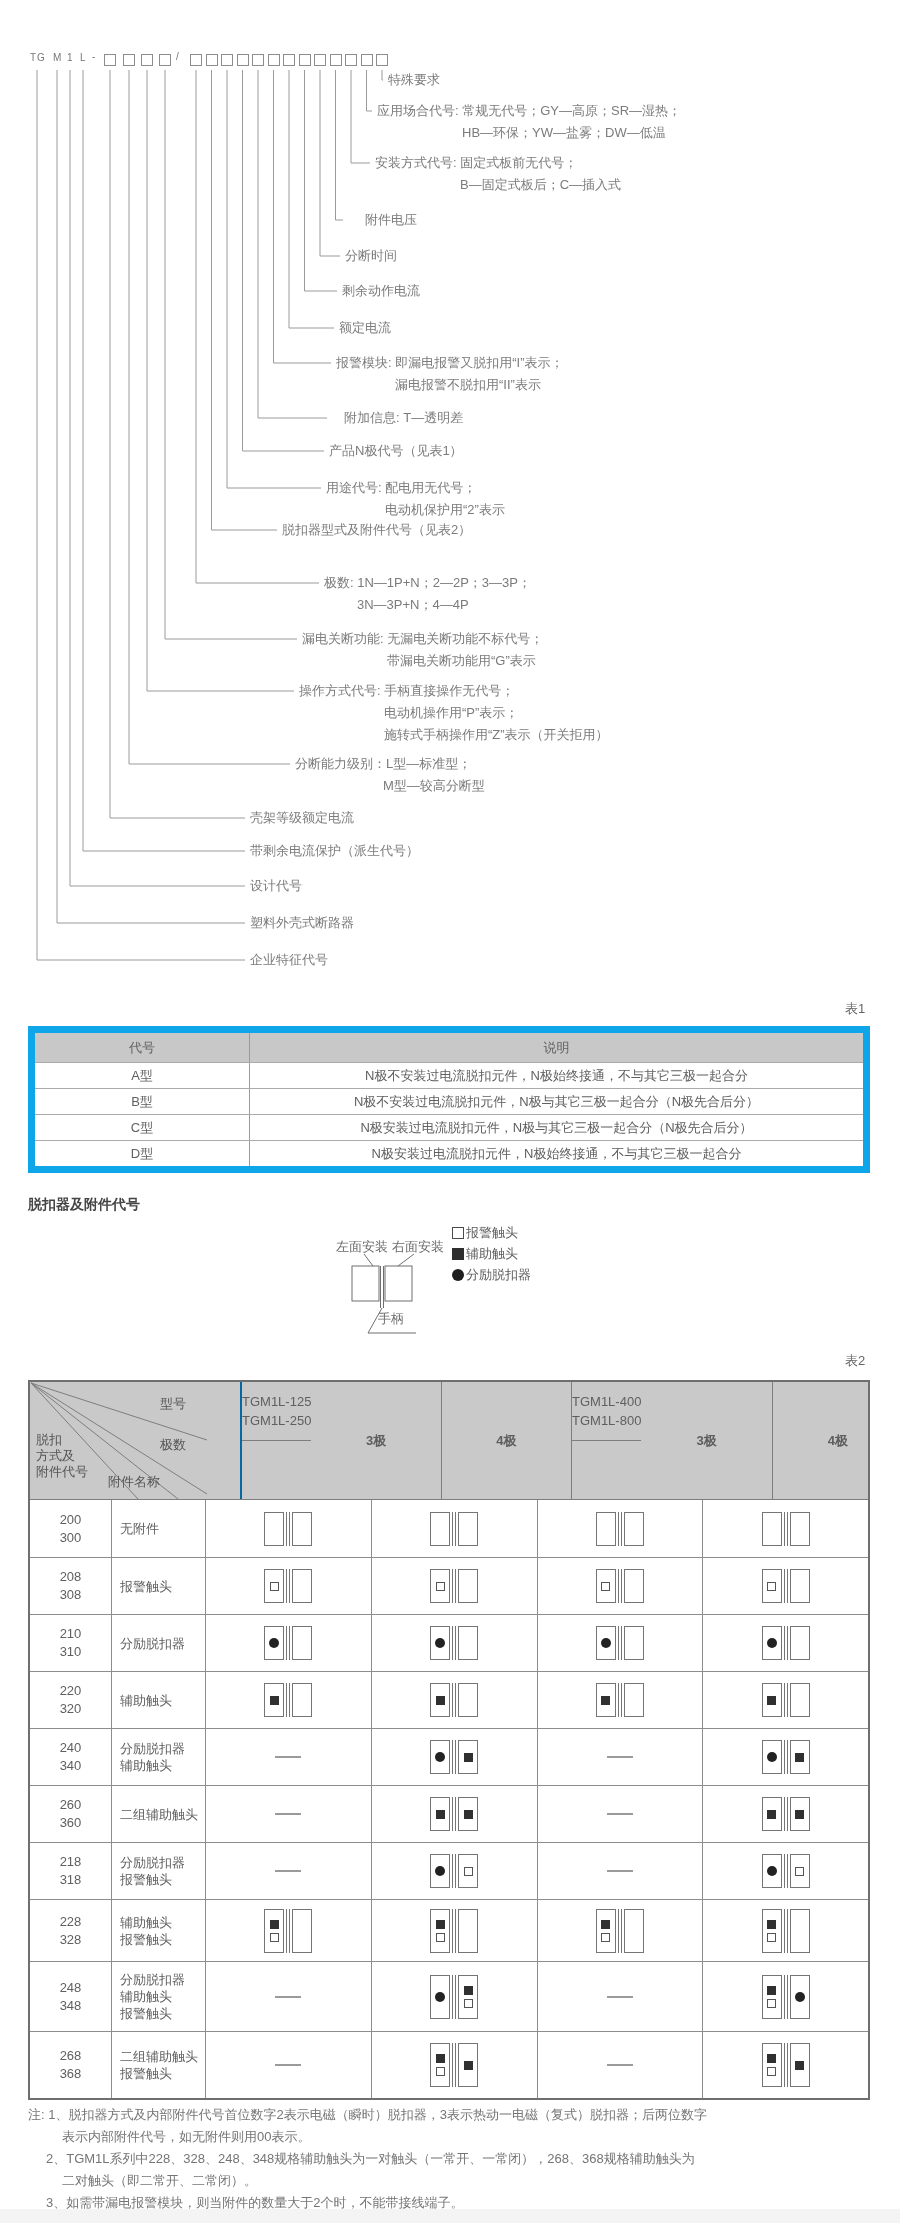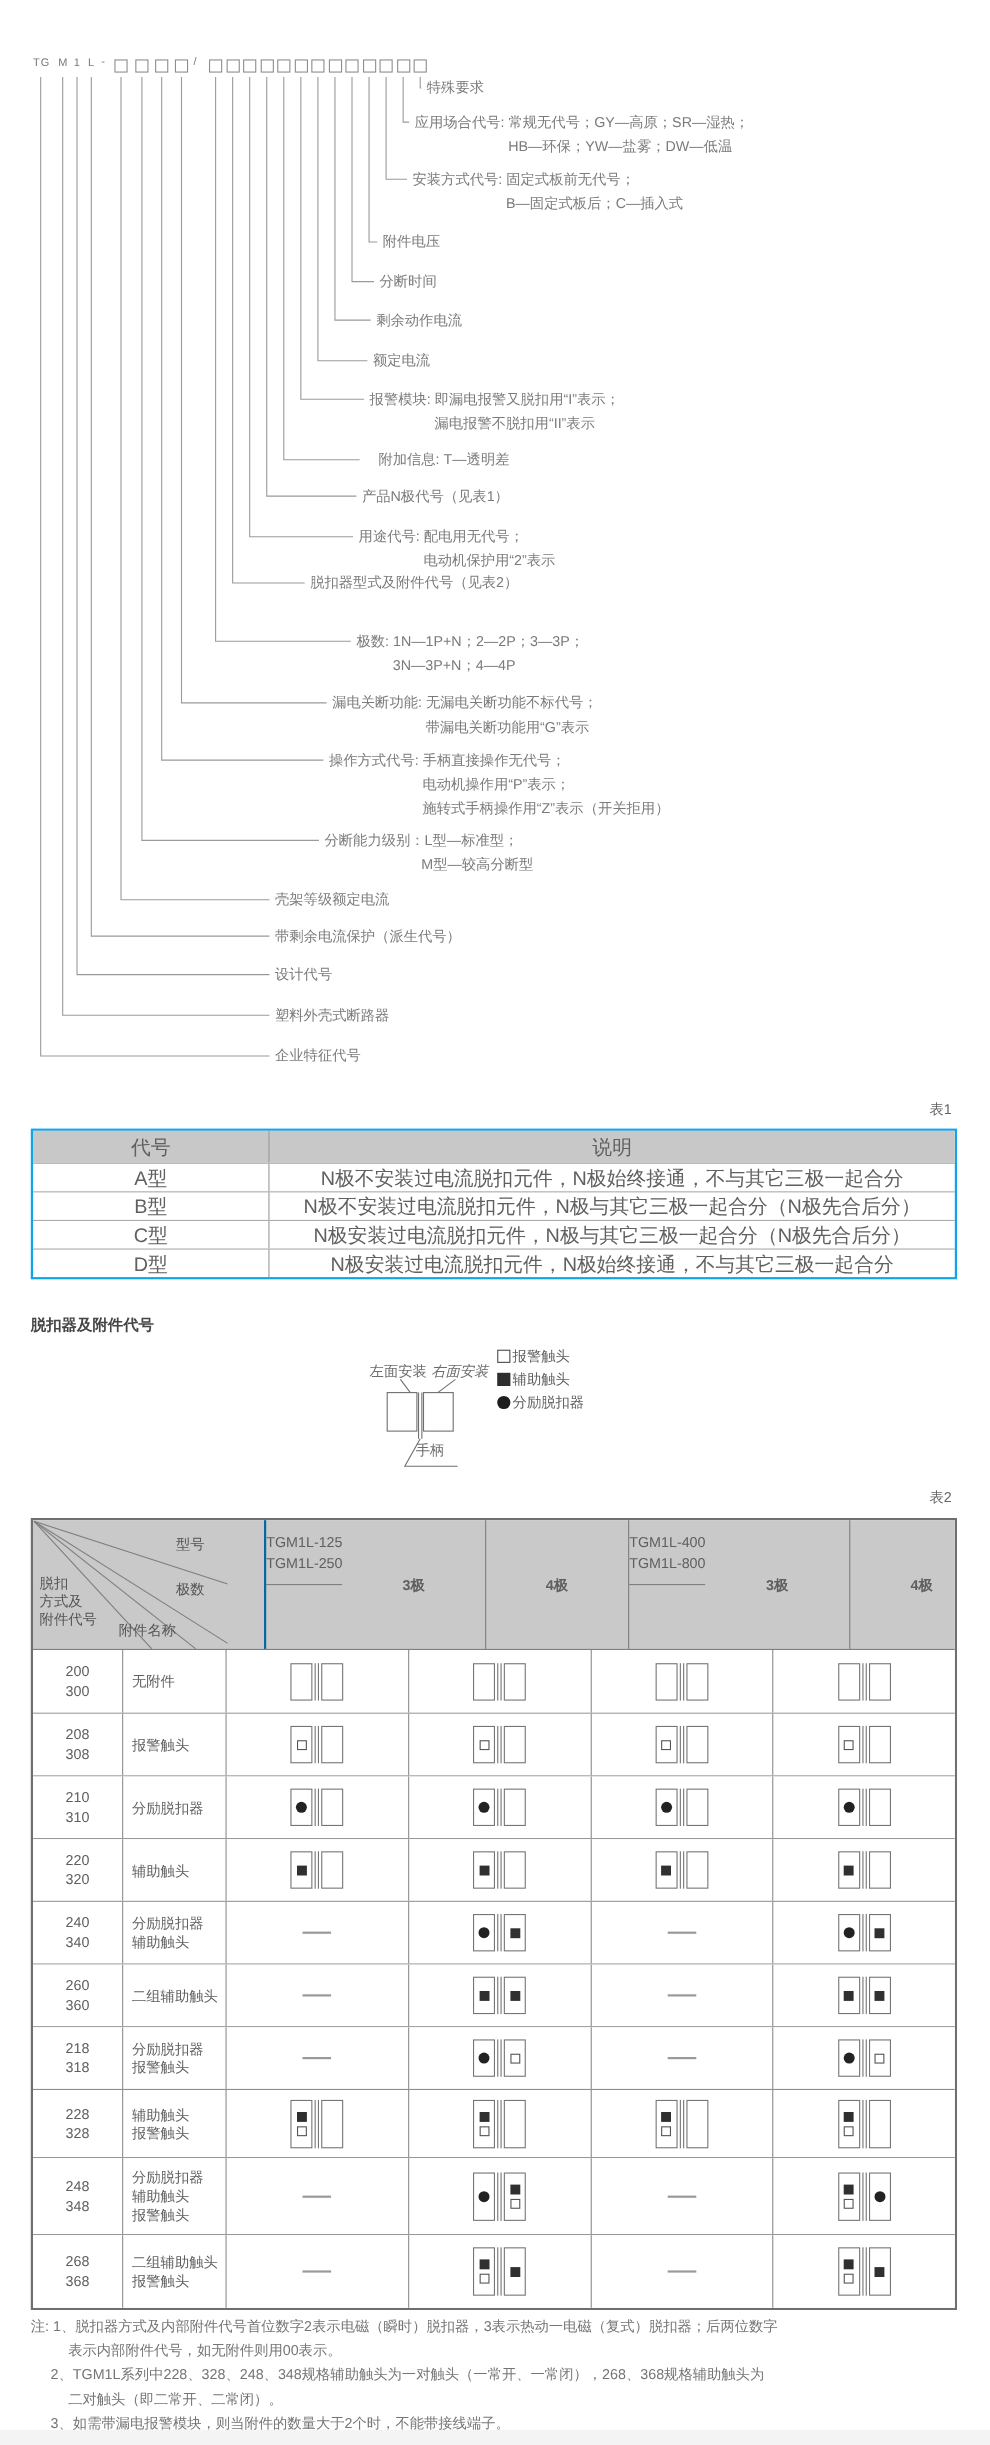--- a/index.html
+++ b/index.html
@@ -4,21 +4,21 @@
 <style>
   html,body{margin:0;padding:0;background:#fff;}
   body{font-family:"Liberation Sans","DejaVu Sans",sans-serif;}
   #page{position:relative;width:900px;height:2223px;background:#fff;overflow:hidden;color:#777;}
   .caption{position:absolute;font-size:13px;color:#666;}
   .code-ch{position:absolute;font-size:10px;color:#777;letter-spacing:1px;white-space:nowrap;}
   .code-box{position:absolute;width:12px;height:12px;border:1px solid #8d8d8d;background:#fff;box-sizing:border-box;}
   .field-label{position:absolute;font-size:13px;line-height:22px;color:#7b7b7b;white-space:nowrap;}
   #conn-svg{position:absolute;left:0;top:0;}
   
-  #table1{position:absolute;left:28px;top:1026px;width:842px;border:2px solid #0ea5e9;box-sizing:border-box;font-size:18px;color:#606060;background:#fff;}
+  #table1{position:absolute;left:28px;top:1026px;width:842px;border:7px solid #0ea5e9;box-sizing:border-box;font-size:13px;color:#606060;background:#fff;}
   .t1-row{display:flex;border-top:1px solid #ababab;}
   .t1-row:first-child{border-top:none;}
   .t1-c1{width:215px;border-right:1px solid #9a9a9a;display:flex;align-items:center;justify-content:center;box-sizing:border-box;}
   .t1-c2{flex:1;display:flex;align-items:center;justify-content:center;}
   .t1-head{background:#c8c8c8;height:29px;}
   .t1-body{height:25px;}
   
   #acc-heading{position:absolute;left:28px;top:1196px;font-size:14px;font-weight:bold;color:#454545;}
   #acc-diagram{position:absolute;left:330px;top:1232px;width:140px;height:110px;}
   .acc-lbl{position:absolute;font-size:13px;color:#6c6c6c;white-space:nowrap;}
@@ -113,21 +113,21 @@
         <div style="margin-left: 0px;">特殊要求</div>
       </div>
       <div class="field-label" style="left: 377px; top: 100px;">
         <div style="margin-left: 0px;">应用场合代号: 常规无代号；GY—高原；SR—湿热；</div>
         <div style="margin-left: 85px;">HB—环保；YW—盐雾；DW—低温</div>
       </div>
       <div class="field-label" style="left: 375px; top: 152px;">
         <div style="margin-left: 0px;">安装方式代号: 固定式板前无代号；</div>
         <div style="margin-left: 85px;">B—固定式板后；C—插入式</div>
       </div>
-      <div class="field-label" style="left: 348px; top: 209px; text-align: right;">
+      <div class="field-label" style="left: 365px; top: 209px; text-align: right;">
         <div style="margin-left: 0px;">附件电压</div>
       </div>
       <div class="field-label" style="left: 345px; top: 245px;">
         <div style="margin-left: 0px;">分断时间</div>
       </div>
       <div class="field-label" style="left: 342px; top: 280px;">
         <div style="margin-left: 0px;">剩余动作电流</div>
       </div>
       <div class="field-label" style="left: 339px; top: 317px;">
         <div style="margin-left: 0px;">额定电流</div>
@@ -201,21 +201,21 @@
         <div class="t1-c2">N极安装过电流脱扣元件，N极与其它三极一起合分（N极先合后分）</div>
       </div>
       <div class="t1-row t1-body">
         <div class="t1-c1">D型</div>
         <div class="t1-c2">N极安装过电流脱扣元件，N极始终接通，不与其它三极一起合分</div>
       </div>
     </div>
   <div id="acc-heading">脱扣器及附件代号</div>
   <div id="acc-diagram">
       <div class="acc-lbl" style="left: 6px; top: 6px;">左面安装</div>
-      <div class="acc-lbl" style="left: 62px; top: 6px; font-style: italic;">右面安装</div>
+      <div class="acc-lbl" style="left: 62px; top: 6px;">右面安装</div>
       <div class="acc-lbl" style="left: 48px; top: 78px;">手柄</div>
       <svg width="140" height="110" style="position: absolute; left: 0px; top: 0px;">
         <rect x="22" y="34" width="27" height="35" fill="none" stroke="#6f6f6f" stroke-width="1"></rect>
         <rect x="55" y="34" width="27" height="35" fill="none" stroke="#6f6f6f" stroke-width="1"></rect>
         <line x1="50.5" y1="34" x2="50.5" y2="76" stroke="#6f6f6f" stroke-width="1"></line>
         <line x1="53.5" y1="34" x2="53.5" y2="76" stroke="#6f6f6f" stroke-width="1"></line>
         <line x1="34" y1="22" x2="43" y2="34" stroke="#6f6f6f" stroke-width="1"></line>
         <line x1="84" y1="22" x2="68" y2="34" stroke="#6f6f6f" stroke-width="1"></line>
         <path d="M 52 76 L 38 101 L 86 101" stroke="#6f6f6f" fill="none" stroke-width="1"></path>
       </svg>

